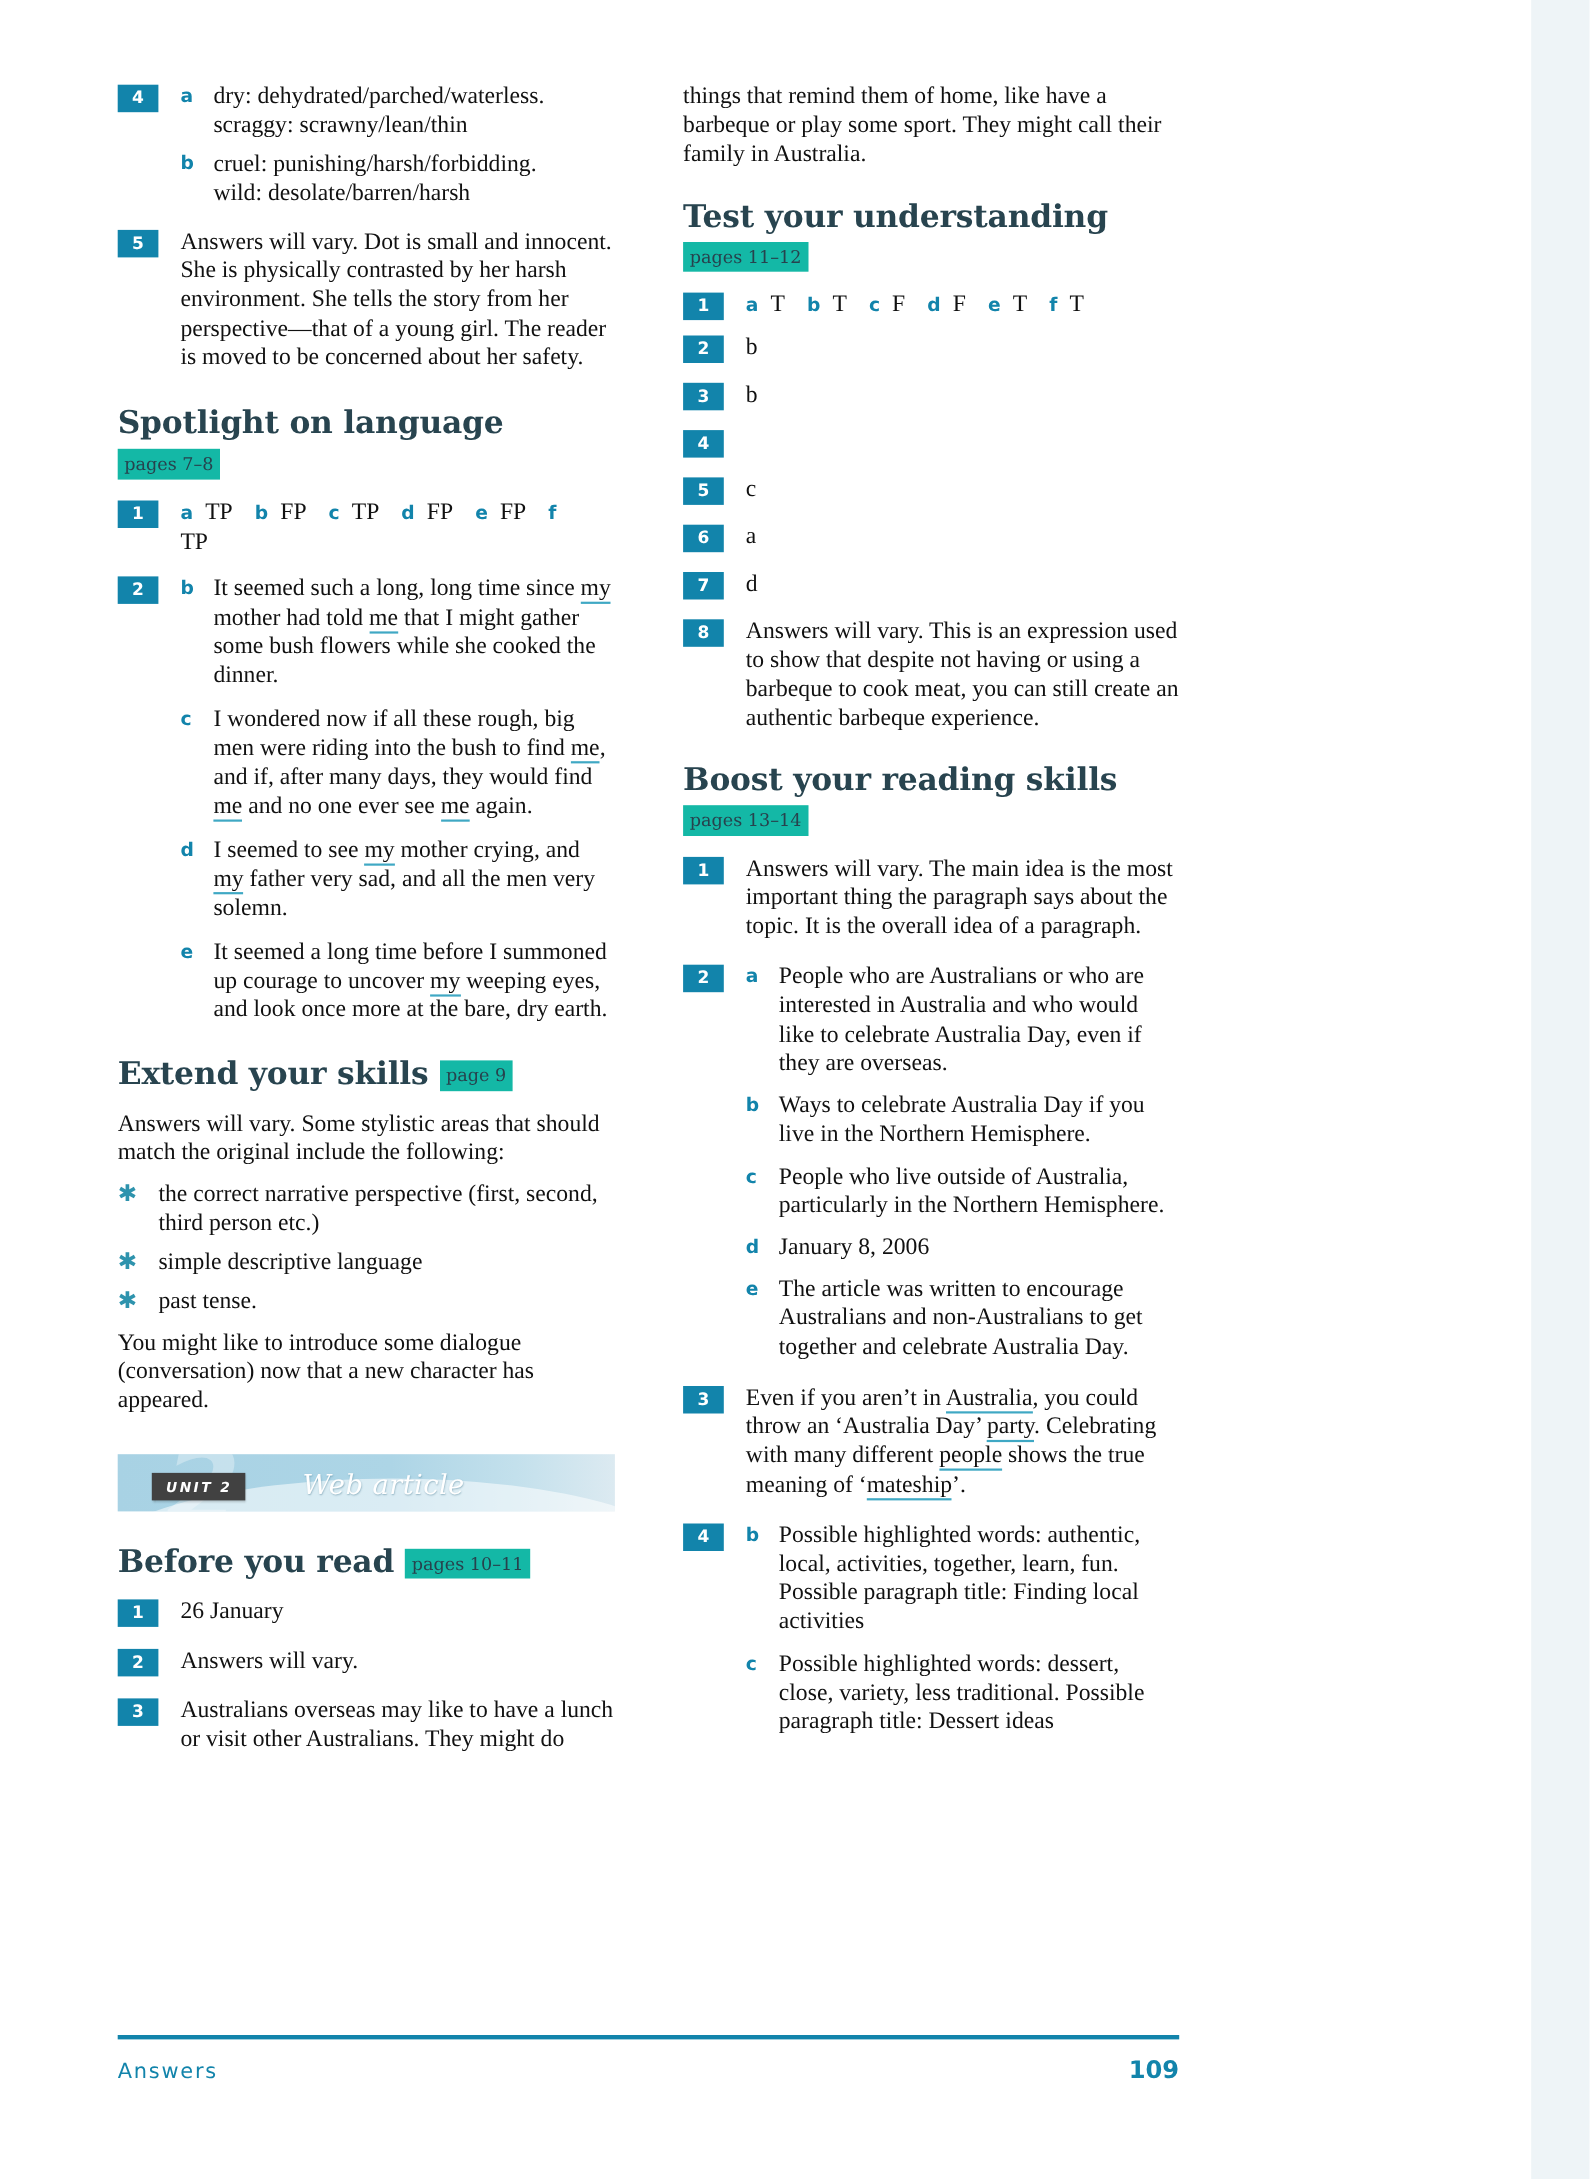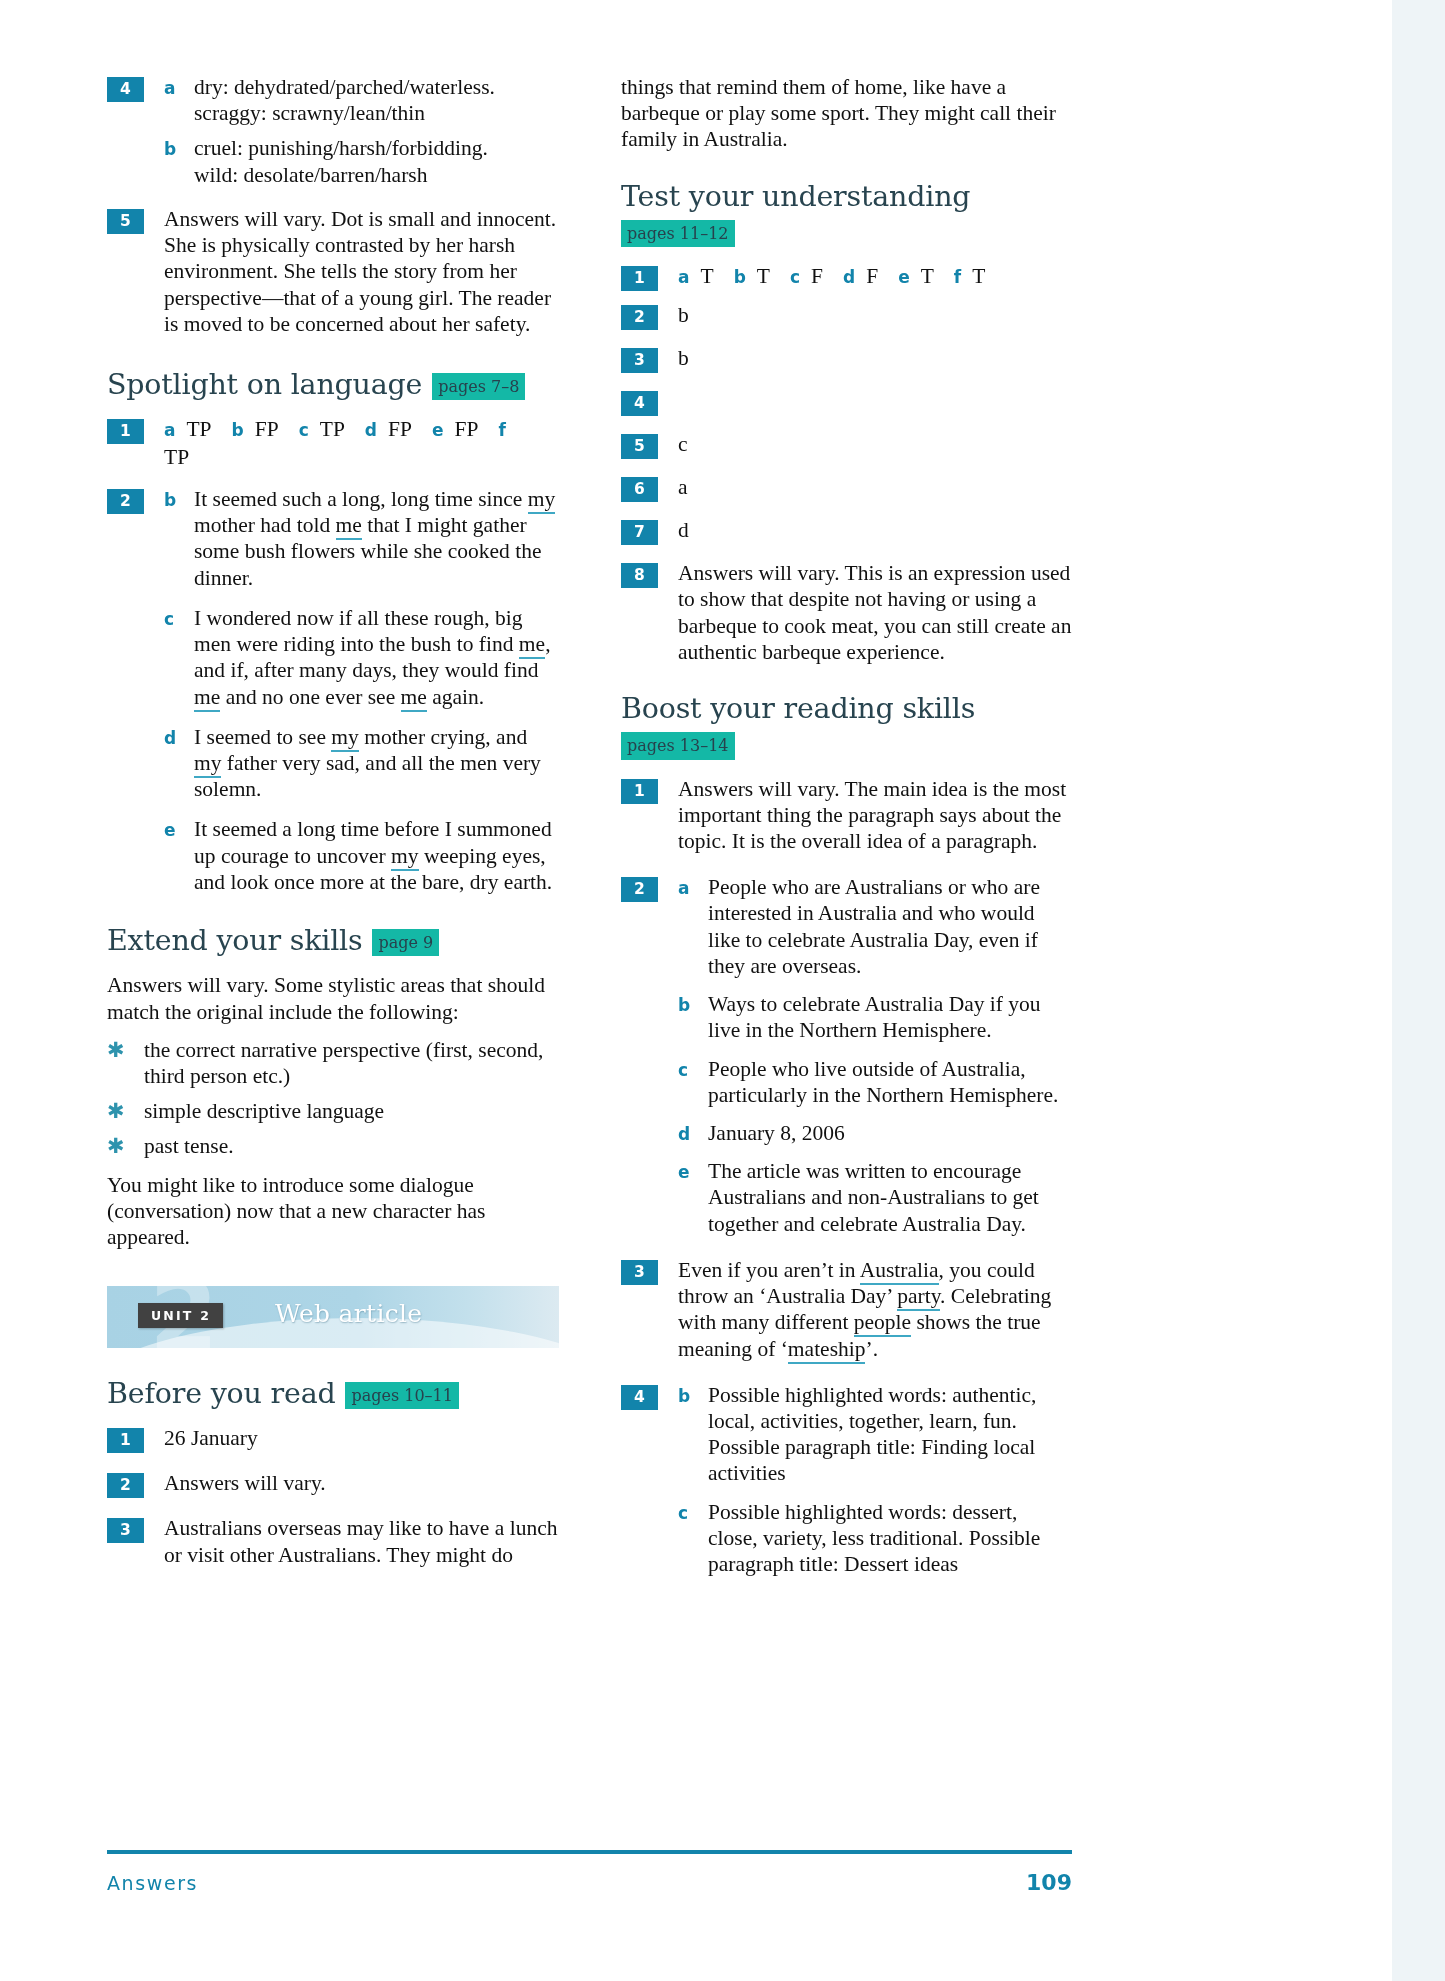--- a/index.html
+++ b/index.html
@@ -44,21 +44,21 @@
   .section-head {
     display: flex;
     align-items: baseline;
     gap: 10px;
     margin: 30px 0 14px 0;
     flex-wrap: wrap;
   }
   .section-head:first-child { margin-top: 0; }
   .section-head .h-text {
     font-family: "DejaVu Serif", serif;
-    font-weight: normal;
+    font-weight: bold;
     font-size: 28.5px;
     color: #28444f;
     letter-spacing: -0.2px;
     line-height: 1.1;
   }
   .page-tag {
     background: #14b8a6;
     color: #27424d;
     font-family: "DejaVu Serif", serif;
     font-size: 16px;
@@ -177,24 +177,25 @@
   u.pr {
     text-decoration: none;
     border-bottom: 2.5px solid #3fa8c4;
     padding-bottom: 1px;
   }
 
   
   .unit-banner {
     position: relative;
     width: 452px;
-    height: 62px;
+    height: 52px;
     margin: 36px 0 30px 0;
     background: linear-gradient(to right, #a8d2e4 0%, #add5e6 55%, #c3e0ec 80%, #dceaf1 100%);
     overflow: hidden;
+    font-style: italic;
   }
   .unit-banner .watermark {
     position: absolute;
     left: 42px;
     top: -20px;
     font-family: "DejaVu Sans", sans-serif;
     font-weight: bold;
     font-size: 100px;
     color: rgba(255,255,255,0.33);
     line-height: 1;

